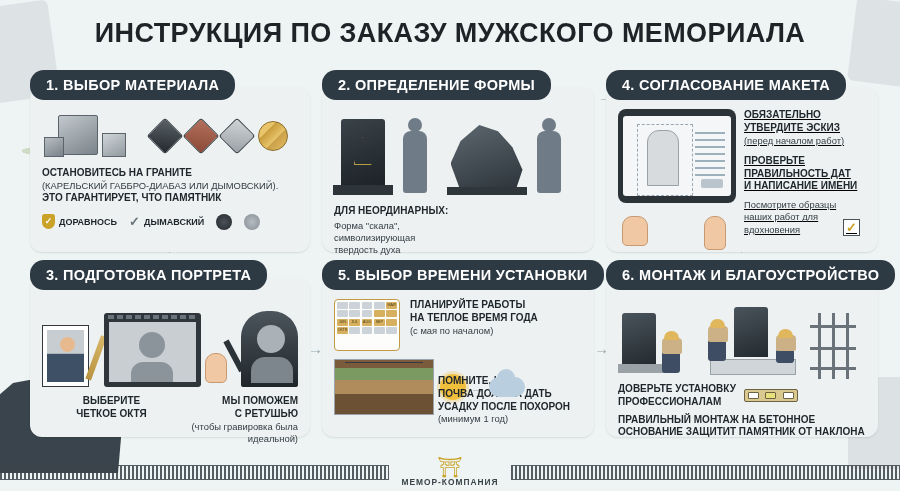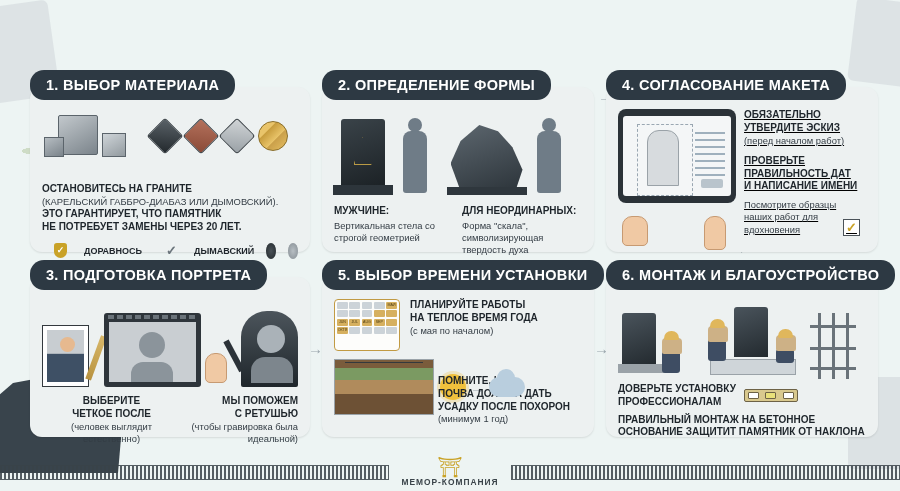--- a/index.html
+++ b/index.html
@@ -33,21 +33,21 @@
     margin-top:-13px; padding:22px 12px 12px 12px; position:relative; z-index:2;
     box-shadow:0 1px 2px rgba(0,0,0,.10);
   }
   .ttl { font-size:10px; font-weight:bold; color:#1e252b; line-height:1.28; }
   .sub { font-size:9.4px; color:#333c44; line-height:1.3; }
 
   .row { display:flex; }
   .swatch { width:26px; height:26px; transform:rotate(45deg); border:1.4px solid #3c4348; border-radius:3px; }
   .coin { width:30px; height:30px; border-radius:50%; border:1.6px solid #8a6e2a;
           background:linear-gradient(135deg,#e9c46a 30%,#c79c3c 31%,#e9c46a 60%,#caa04a 61%,#e6bf63); }
-  .badge { display:flex; align-items:center; gap:17px; font-size:9px; font-weight:bold; color:#1e252b;margin-left:12px; }
+  .badge { display:flex; align-items:center; gap:4px; font-size:9px; font-weight:bold; color:#1e252b; }
   .shield { width:13px; height:15px; background:#c9a227; border-radius:3px 3px 7px 7px; position:relative; }
   .shield:after { content:"✓"; position:absolute; inset:0; color:#fff; font-size:9px; text-align:center; line-height:15px; }
   .dot { width:16px; height:16px; border-radius:50%; }
 
   
   .person { width:24px; height:62px; background:#6f7c87; position:relative; border-radius:8px 8px 3px 3px; }
   .person:before { content:""; position:absolute; top:-13px; left:5px; width:14px; height:14px; border-radius:50%; background:#6f7c87; }
   .stele { width:44px; height:66px; background:linear-gradient(160deg,#3a4349,#1c2226); border-radius:3px 3px 0 0; position:relative; }
   .plinth { width:60px; height:10px; background:#2d353b; margin-left:-8px; }
   .rockshape { width:72px; height:62px; background:linear-gradient(160deg,#5d676f,#2e363c);
@@ -110,40 +110,40 @@
        radial-gradient(ellipse 16px 7px at 30% 22%,#c8d8c0 60%,transparent 61%),
        radial-gradient(ellipse 18px 8px at 62% 40%,#b9cdb0 60%,transparent 61%),
        radial-gradient(ellipse 15px 7px at 40% 62%,#cddcc5 60%,transparent 61%);"></div>
   <div class="leafy" style="right:10px;bottom:50px;width:80px;height:90px;background:
        radial-gradient(ellipse 16px 7px at 40% 30%,#c4d6bb 60%,transparent 61%),
        radial-gradient(ellipse 16px 7px at 66% 58%,#b6cbad 60%,transparent 61%);"></div>
   <div class="leafy" style="left:6px;top:130px;width:60px;height:70px;background:
        radial-gradient(ellipse 13px 5px at 40% 30%,#cedcc6 60%,transparent 61%),
        radial-gradient(ellipse 13px 5px at 60% 60%,#c1d3b8 60%,transparent 61%);"></div>
 
+  <div class="title">ИНСТРУКЦИЯ ПО ЗАКАЗУ МУЖСКОГО МЕМОРИАЛА</div>
 
   <div class="panel" style="left:30px;top:70px;width:280px;">
     <div class="phead">1. ВЫБОР МАТЕРИАЛА</div>
     <div class="pbody" style="height:165px;">
       <div style="position:relative;height:56px;">
 
         <div style="position:absolute;left:16px;top:6px;width:40px;height:40px;background:linear-gradient(150deg,#c2c8cc,#7b848b);border:1.2px solid #5b646b;border-radius:2px;"></div>
         <div style="position:absolute;left:2px;top:28px;width:20px;height:20px;background:linear-gradient(150deg,#b6bdc2,#7a838a);border:1.2px solid #5b646b;"></div>
         <div style="position:absolute;left:60px;top:24px;width:24px;height:24px;background:linear-gradient(150deg,#cfd5d9,#929a9f);border:1.2px solid #5b646b;"></div>
 
         <div class="swatch" style="position:absolute;left:110px;top:14px;background:linear-gradient(140deg,#5a6268,#23292d);"></div>
         <div class="swatch" style="position:absolute;left:146px;top:14px;background:linear-gradient(140deg,#b4715c,#8a4a37);"></div>
         <div class="swatch" style="position:absolute;left:182px;top:14px;background:linear-gradient(140deg,#d0d4d6,#9aa1a6);"></div>
         <div class="coin" style="position:absolute;left:216px;top:12px;"></div>
       </div>
 
-      <div class="ttl" style="margin-top:18px;">ОСТАНОВИТЕСЬ НА ГРАНИТЕ</div>
+      <div class="ttl" style="margin-top:2px;">ОСТАНОВИТЕСЬ НА ГРАНИТЕ</div>
       <div class="sub">(КАРЕЛЬСКИЙ ГАББРО-ДИАБАЗ ИЛИ ДЫМОВСКИЙ).</div>
       <div class="ttl">ЭТО ГАРАНТИРУЕТ, ЧТО ПАМЯТНИК</div>
-      <div class="ttl">НЕ ПОТРЕБУЕТ ЗАМЕНЫ ЧЕРЕЗ 20 ЛЕТ.</div>
 
       <div class="row" style="margin-top:9px;align-items:center;gap:12px;">
         <div class="badge">
           <span class="shield"></span>
           <span>ДОРАВНОСЬ</span>
         </div>
         <div class="badge">
           <span style="font-size:13px;color:#6b757c;">✓</span>
           <span>ДЫМАВСКИЙ</span>
         </div>
@@ -169,24 +169,20 @@
         <div class="person" style="margin-bottom:2px;"></div>
 
         <div style="margin-left:14px;">
           <div class="rockshape"></div>
           <div style="width:80px;height:8px;background:#2f373d;margin-left:-4px;"></div>
         </div>
         <div class="person" style="margin-bottom:2px;"></div>
       </div>
 
       <div class="row" style="margin-top:10px;gap:14px;">
-        <div style="width:118px;">
-          <div class="ttl">МУЖЧИНЕ:</div>
-          <div class="sub" style="margin-top:2px;">Вертикальная стела со строгой геометрией</div>
-        </div>
         <div style="width:124px;">
           <div class="ttl">ДЛЯ НЕОРДИНАРНЫХ:</div>
           <div class="sub" style="margin-top:2px;">Форма "скала", символизирующая твердость духа</div>
         </div>
       </div>
     </div>
   </div>
 
   <div class="panel" style="left:606px;top:70px;width:272px;text-decoration:underline;">
     <div class="phead">4. СОГЛАСОВАНИЕ МАКЕТА</div>
@@ -244,22 +240,21 @@
 
         <div style="width:62px;height:76px;background:linear-gradient(#4c555c,#1f262b);border-radius:26px 26px 2px 2px;position:relative;">
           <div style="position:absolute;left:16px;top:14px;width:28px;height:28px;border-radius:50%;background:#aab2b8;"></div>
           <div style="position:absolute;left:10px;bottom:4px;width:42px;height:26px;border-radius:14px 14px 0 0;background:#7d868d;"></div>
         </div>
       </div>
 
       <div class="row" style="margin-top:8px;gap:12px;padding-left:12px;">
         <div style="width:118px;text-align:center;">
           <div class="ttl">ВЫБЕРИТЕ</div>
-          <div class="ttl">ЧЕТКОЕ ПОСЛЕ</div>
-          <div class="sub">(человек выглядит естественно)</div>
+          <div class="ttl">ЧЕТКОЕ ОКТЯ</div>
         </div>
         <div style="width:120px;text-align:right;">
           <div class="ttl">МЫ ПОМОЖЕМ</div>
           <div class="ttl">С РЕТУШЬЮ</div>
           <div class="sub">(чтобы гравировка была идеальной)</div>
         </div>
       </div>
     </div>
   </div>
 

